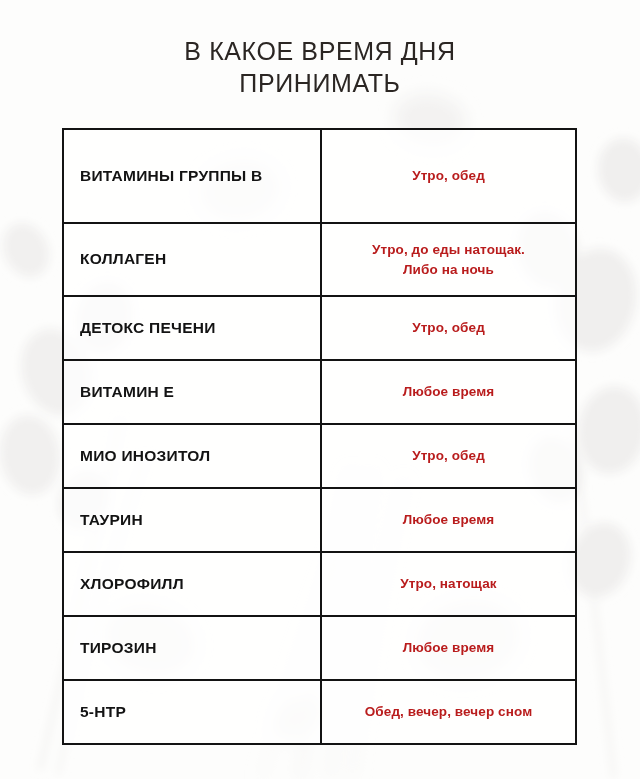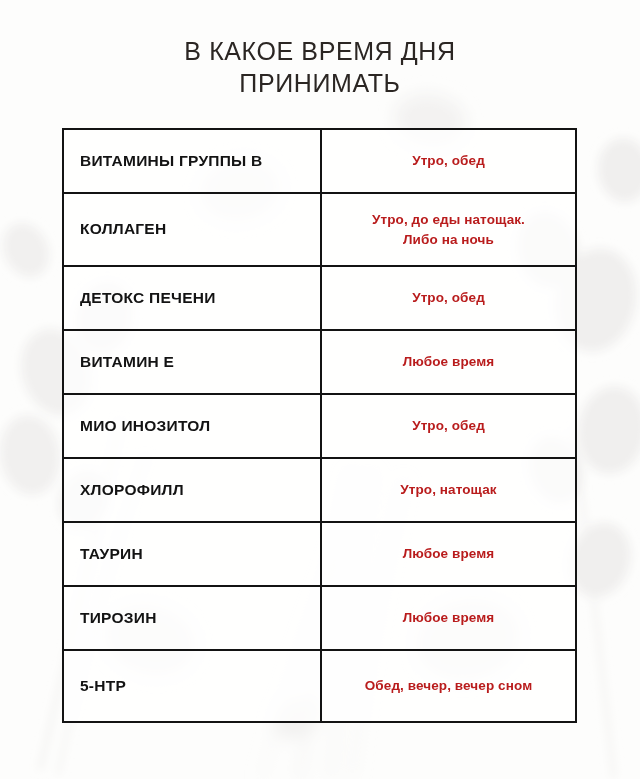--- a/index.html
+++ b/index.html
@@ -86,24 +86,24 @@
     padding: 10px 10px;
     font-size: 13.5px;
     font-weight: bold;
     letter-spacing: 0.1px;
     line-height: 1.42;
     color: #b91c1c;
     text-align: center;
     white-space: pre-line;
   }
 
-  tr.r-tall td { height: 64px; }
+  tr.r-tall td { height: 94px; }
   tr.r-mid  td { height: 73px; }
   tr.r-std  td { height: 64px; }
-  tr.r-last td { height: 72px; }
+  tr.r-last td { height: 64px; }
 </style>
 </head>
 <body>
 
 <div id="bg-watermark">
   <svg viewBox="0 0 640 779" xmlns="http://www.w3.org/2000/svg" aria-hidden="true">
     <defs>
       <filter id="soften" x="-30%" y="-30%" width="160%" height="160%">
         <feGaussianBlur stdDeviation="5"></feGaussianBlur>
       </filter>
@@ -184,27 +184,27 @@
           <td class="cell-name">ВИТАМИН Е</td>
           <td class="cell-time">Любое время</td>
         </tr>
 
         <tr class="r-std">
           <td class="cell-name">МИО ИНОЗИТОЛ</td>
           <td class="cell-time">Утро, обед</td>
         </tr>
 
         <tr class="r-std">
+          <td class="cell-name">ТАУРИН</td>
+          <td class="cell-time">Любое время</td>
+        </tr>
+
+        <tr class="r-std">
           <td class="cell-name">ХЛОРОФИЛЛ</td>
           <td class="cell-time">Утро, натощак</td>
-        </tr>
-
-        <tr class="r-std">
-          <td class="cell-name">ТАУРИН</td>
-          <td class="cell-time">Любое время</td>
         </tr>
 
         <tr class="r-std">
           <td class="cell-name">ТИРОЗИН</td>
           <td class="cell-time">Любое время</td>
         </tr>
 
         <tr class="r-last">
           <td class="cell-name">5-HTP</td>
           <td class="cell-time">Обед, вечер, вечер сном</td>

